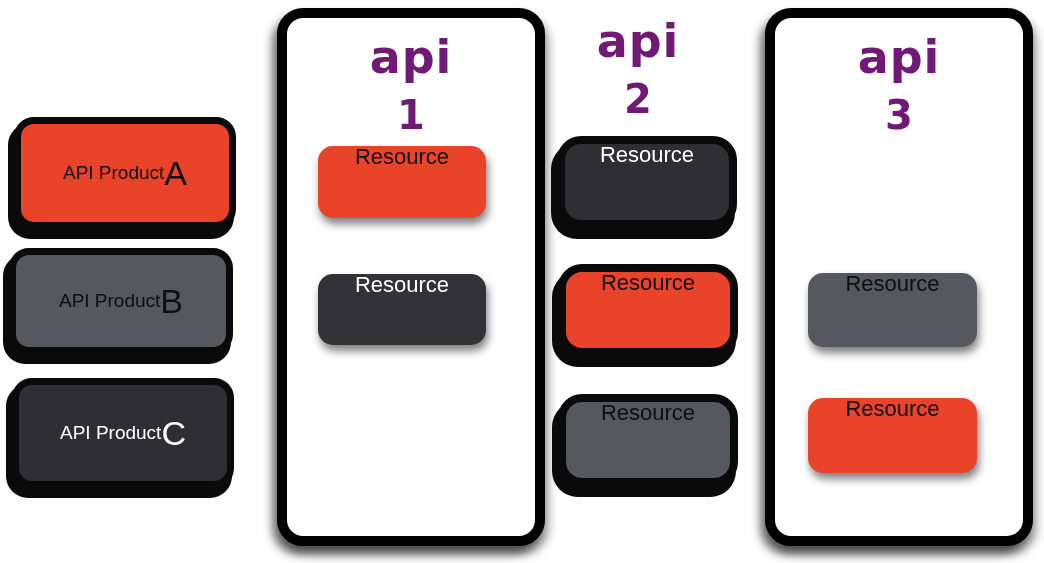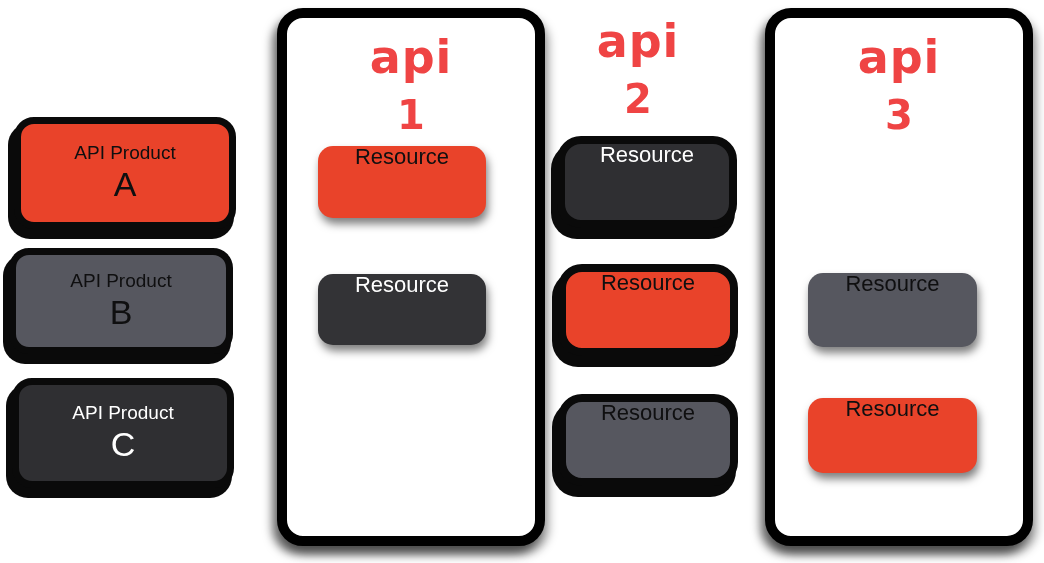--- a/index.html
+++ b/index.html
@@ -14,42 +14,42 @@
     font-family: "Liberation Sans", sans-serif;
   }
 
   
   .product {
     position: absolute;
     border: 7px solid #0a0a0a;
     border-radius: 20px;
     box-shadow: -4px 8px 0 2px #0a0a0a;
     display: flex;
-    flex-direction: column;
+    flex-direction: row;
     align-items: center;
     justify-content: center;
     text-align: center;
     line-height: 1.15;
   }
   .product .line1 { font-size: 19px; }
   .product .letter { font-size: 34px; margin-top: 2px; }
 
   
   .api-frame {
     position: absolute;
     background: #ffffff;
     border: 10px solid #000000;
     border-radius: 26px;
     box-shadow: -5px 8px 10px rgba(0,0,0,0.55), 4px 8px 10px rgba(0,0,0,0.35);
   }
 
   
   .api-head {
     text-align: center;
-    color: #ef4444;
+    color: #701a75;
     font-family: "DejaVu Sans", sans-serif;
     font-weight: bold;
   }
   .api-head .api-word { font-size: 46px; line-height: 1.0; letter-spacing: 1px; }
   .api-head .api-num  { font-size: 40px; line-height: 1.0; margin-top: 15px; }
   .api-frame .api-head { padding-top: 16px; }
   .api-head.floating { position: absolute; }
 
   
   .res {

